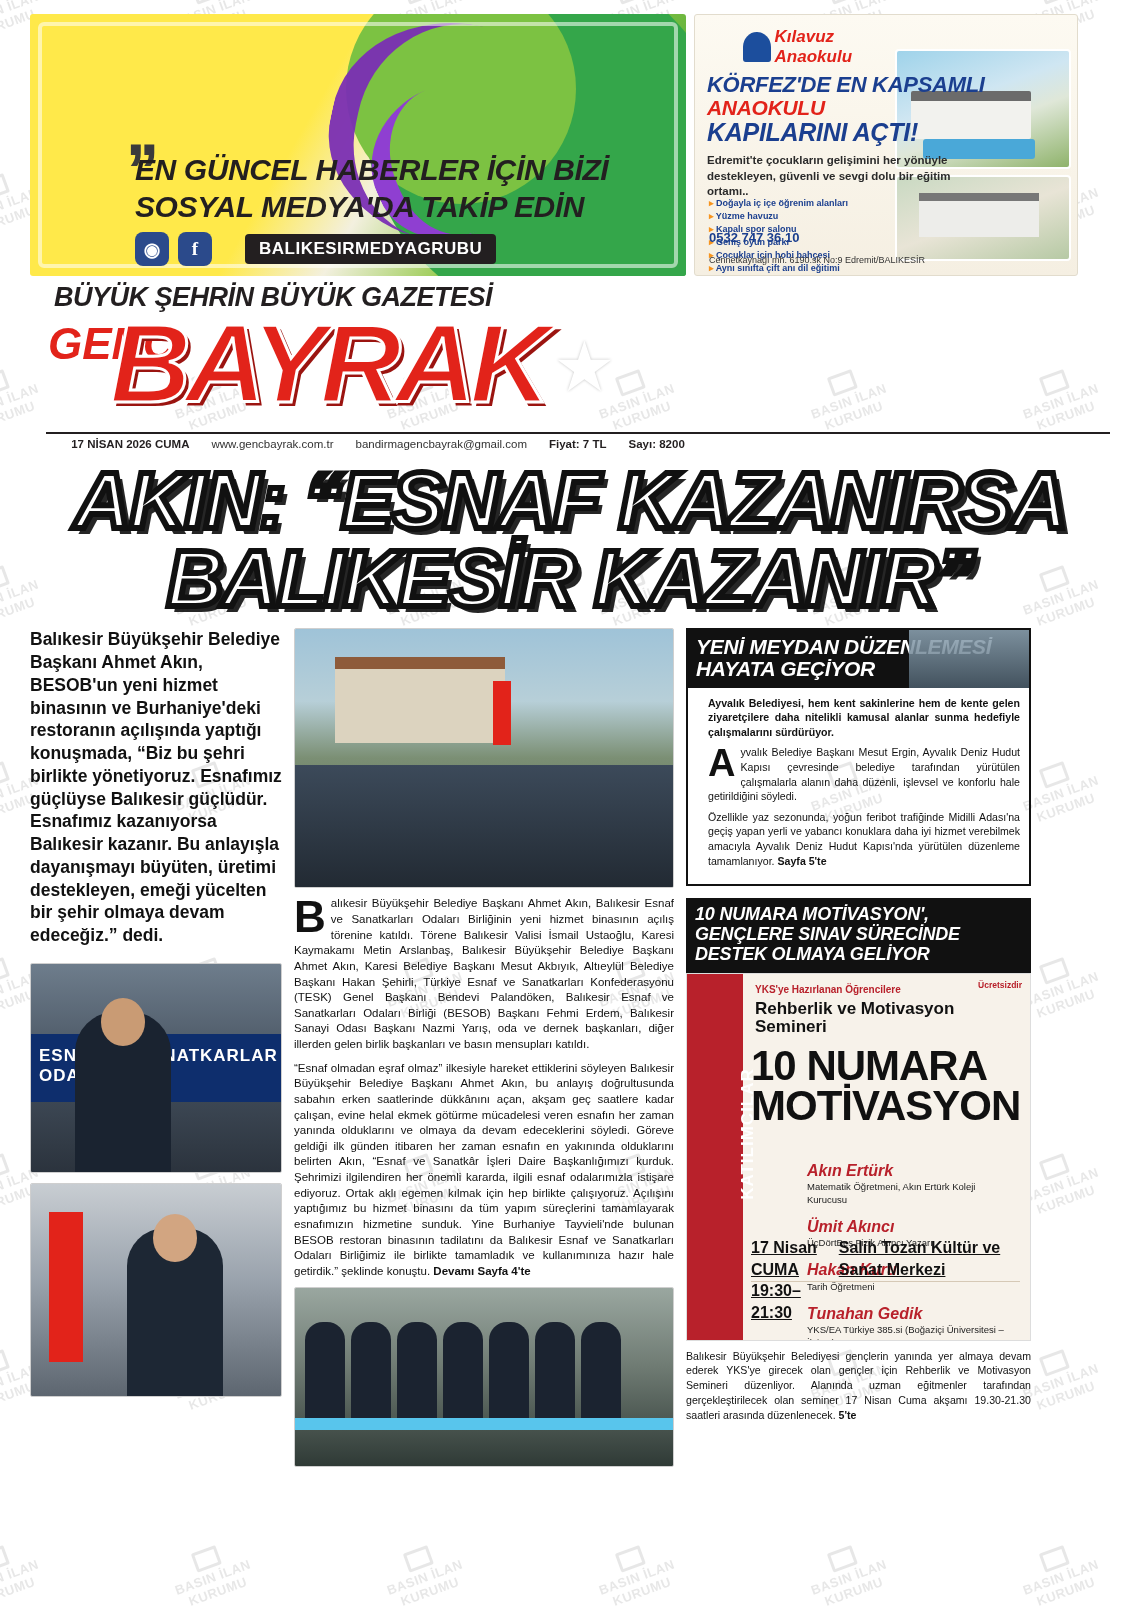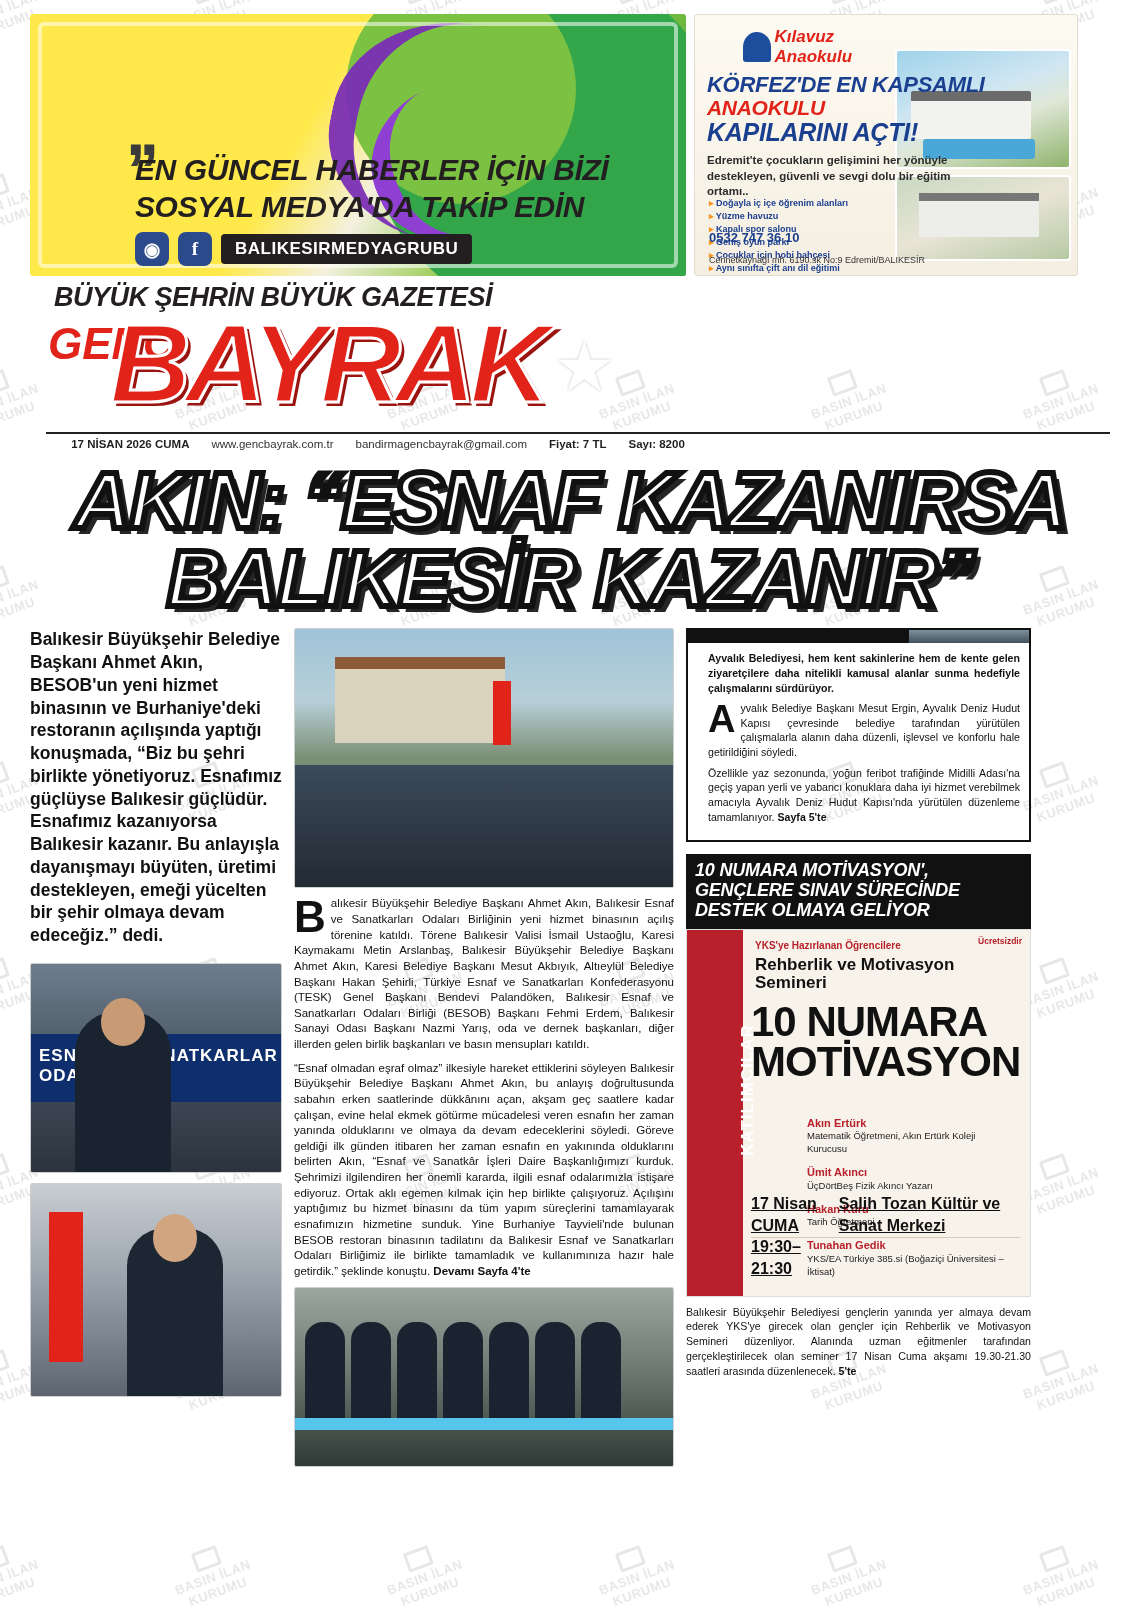--- a/index.html
+++ b/index.html
@@ -77,21 +77,21 @@
     position:absolute;left:105px;top:218px;display:flex;align-items:center;gap:9px;
   }
   .ic{
     width:34px;height:34px;border-radius:8px;display:flex;align-items:center;justify-content:center;
     color:#fff;font-size:19px;font-weight:700;
   }
   .ic.insta{background:#2b4a8b;}
   .ic.fb{background:#2b4a8b;font-family:"Liberation Serif",serif;}
   .handle-txt{
     background:#231f20;color:#fff;font-weight:700;font-size:17px;
-    padding:5px 14px;border-radius:4px;letter-spacing:.5px;
+    padding:5px 14px;border-radius:4px;letter-spacing:.5px;margin-left:24px;
   }
   .ad-social .frame{
     position:absolute;inset:8px;border:4px solid rgba(255,255,255,.55);border-radius:6px;
   }
 
   .ad-school{
     position:relative;width:384px;height:100%;
     background:linear-gradient(180deg,#fdfaf2 0%,#f5efe2 100%);
     border-radius:3px;overflow:hidden;
     border:1px solid #e2dccd;
@@ -280,21 +280,21 @@
     position:absolute;left:-34px;top:150px;width:190px;text-align:center;color:#fff;
     font-size:17px;font-weight:700;transform:rotate(-90deg);letter-spacing:1px;
   }
   .poster .free{
     position:absolute;right:8px;top:6px;font-size:8.5px;color:#b8212b;font-weight:700;
   }
   .poster .l1{position:absolute;left:68px;top:10px;font-size:10px;color:#b8212b;font-weight:700;}
   .poster .l2{position:absolute;left:68px;top:26px;font-size:17px;color:#111;font-weight:700;line-height:1.1;}
   .poster .big{position:absolute;left:64px;top:72px;font-size:42px;font-weight:700;color:#111;line-height:.96;letter-spacing:-1px;}
   .poster .names{position:absolute;left:120px;top:186px;width:210px;font-size:9.5px;line-height:1.35;color:#222;}
-  .poster .names b{color:#b8212b;font-size:11px;}
+  .poster .names b{color:#b8212b;font-size:16px;font-style:italic;}
   .poster .nm{margin-bottom:9px;}
   .poster .foot{
     position:absolute;left:64px;bottom:16px;width:290px;display:flex;justify-content:space-between;
     font-size:16px;color:#111;font-weight:700;line-height:1.35;text-decoration:underline;
   }
   .poster .divider{position:absolute;left:64px;right:10px;bottom:58px;border-top:1px solid #d6c9b6;}
 
   .rtext{
     font-size:10.6px;line-height:1.4;text-align:justify;color:#111;margin-top:8px;
   }
@@ -489,20 +489,21 @@
           <span class="ribbon"></span>
         </div>
       </div>
     </div>
 
     <div class="col-right">
 
       <div class="rbox">
         <div class="rhead">
           <span class="thumb"></span>
+          <span>YENİ MEYDAN DÜZENLEMESİ HAYATA GEÇİYOR</span>
         </div>
         <div class="rbody">
           <p class="intro">Ayvalık Belediyesi, hem kent sakinlerine hem de kente gelen ziyaretçilere daha nitelikli kamusal alanlar sunma hedefiyle çalışmalarını sürdürüyor.</p>
           <p class="dropcap">Ayvalık Belediye Başkanı Mesut Ergin, Ayvalık Deniz Hudut Kapısı çevresinde belediye tarafından yürütülen çalışmalarla alanın daha düzenli, işlevsel ve konforlu hale getirildiğini söyledi.</p>
           <p>
             <span>Özellikle yaz sezonunda, yoğun feribot trafiğinde Midilli Adası'na geçiş yapan yerli ve yabancı konuklara daha iyi hizmet verebilmek amacıyla Ayvalık Deniz Hudut Kapısı'nda yürütülen düzenleme tamamlanıyor.</span>
             <span class="pg">Sayfa 5'te</span>
           </p>
         </div>
       </div>

